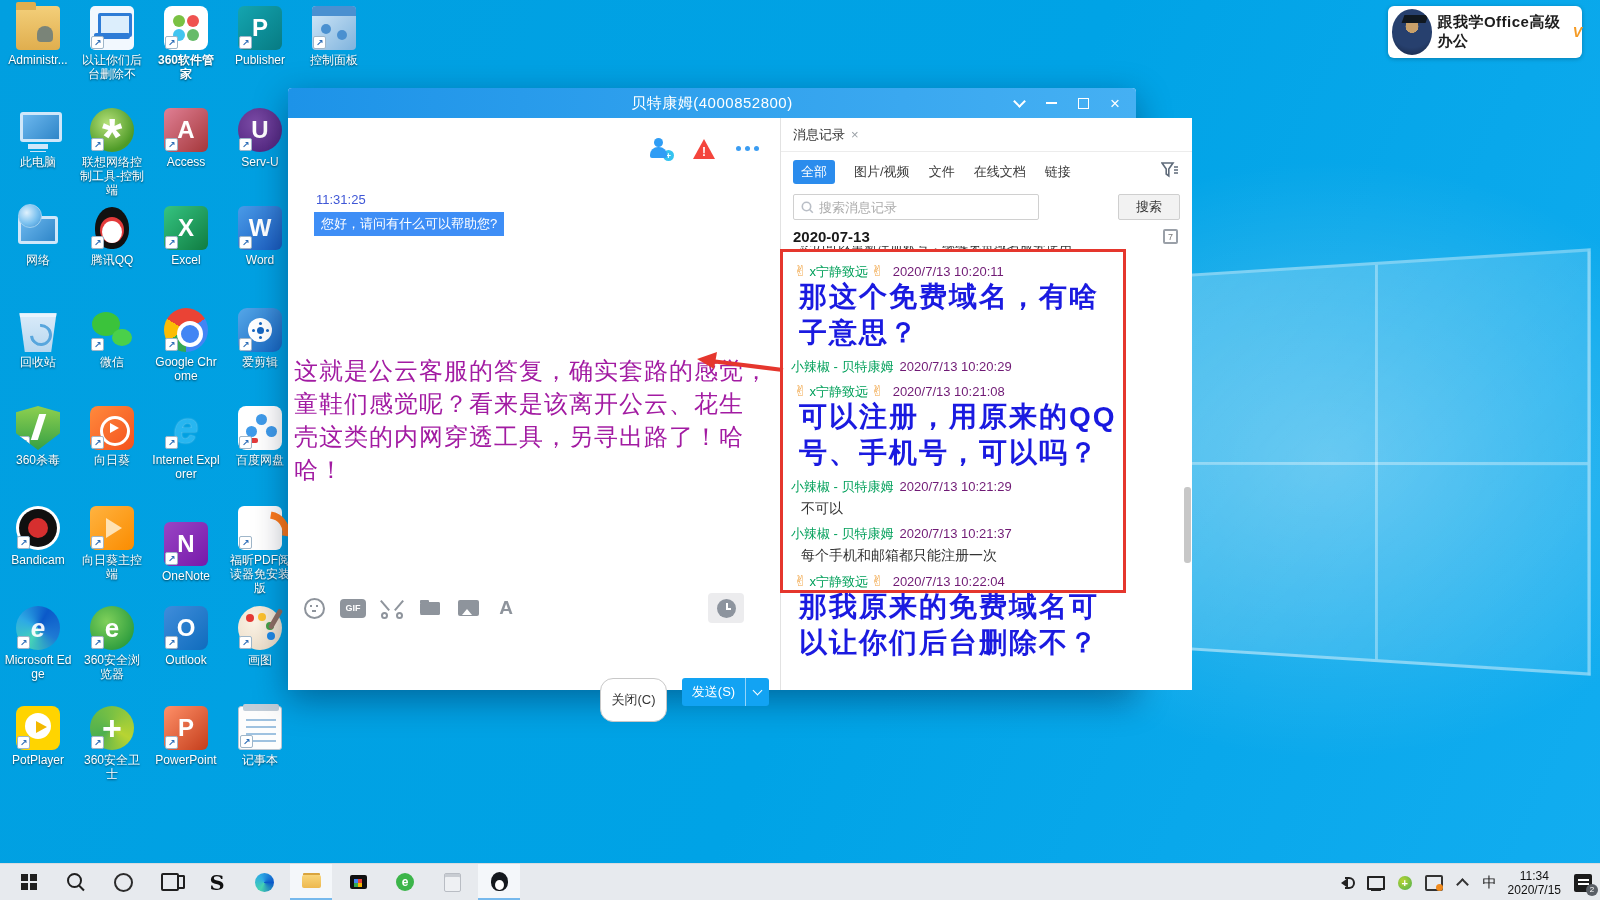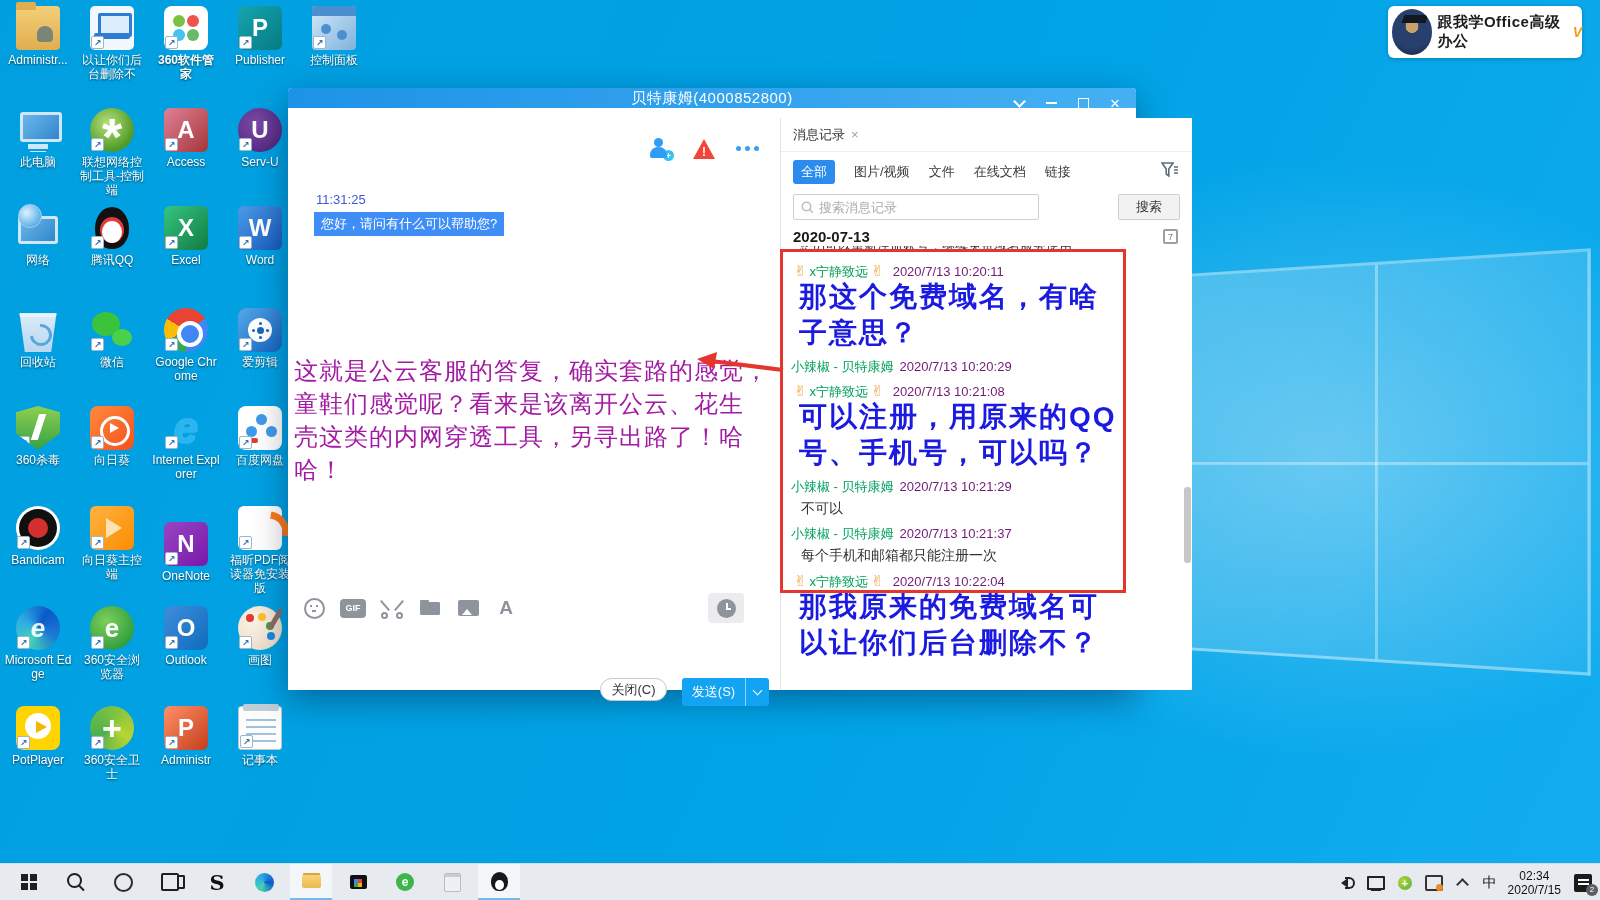--- a/index.html
+++ b/index.html
@@ -110,21 +110,21 @@
      display:flex;align-items:center;box-shadow:0 1px 4px rgba(0,0,0,.25)}
   #brand .ava{width:46px;height:46px;margin-left:4px;border-radius:50%;position:relative;overflow:hidden;
      background:radial-gradient(circle at 50% 38%,#c8a06a 0 18%,#27406e 19% 60%,#16233f 100%)}
   #brand .ava::before{content:"";position:absolute;left:11px;top:6px;width:24px;height:8px;background:#101820;transform:skewX(-20deg)}
   #brand .txt{font-size:15px;font-weight:bold;color:#1c1c1c;margin-left:5px;letter-spacing:.5px}
   #brand .v{color:#f59a23;font-weight:bold;font-style:italic;font-size:14px}
 
   
   #win{position:absolute;left:288px;top:88px;width:848px;height:602px;background:#fff;z-index:5;
      border-radius:4px 4px 0 0;box-shadow:0 10px 34px rgba(0,10,40,.38)}
-  #titlebar{position:absolute;left:0;top:0;right:0;height:20px;border-radius:4px 4px 0 0;
+  #titlebar{position:absolute;left:0;top:0;right:0;height:30px;border-radius:4px 4px 0 0;
      background:linear-gradient(90deg,#1d93e8,#45b0f3);display:flex;align-items:center;justify-content:center}
   #title{color:#fff;font-size:15px;letter-spacing:.5px}
   #wcontrols{position:absolute;right:8px;top:0;height:30px;display:flex;align-items:center;gap:6px}
   .wc{width:26px;height:24px;display:flex;align-items:center;justify-content:center;color:#fff;cursor:pointer}
   .wc-chevron-down::before{content:"";width:7px;height:7px;border-right:2px solid #fff;border-bottom:2px solid #fff;transform:rotate(45deg);margin-top:-3px}
   .wc-minimize::before{content:"";width:11px;height:2px;background:#fff}
   .wc-maximize::before{content:"";width:9px;height:9px;border:1.5px solid #fff}
   .wc-close::before{content:"\00D7";font-size:17px;line-height:17px}
 
   
@@ -157,21 +157,21 @@
   .cti-file::before{content:"";width:20px;height:13px;background:#8e949c;border-radius:2px;box-shadow:-6px -3px 0 -2px #8e949c inset}
   .cti-file::after{content:"";position:absolute;left:2px;top:4px;width:9px;height:3px;background:#8e949c;border-radius:1px 1px 0 0}
   .cti-image::before{content:"";width:21px;height:16px;background:#8e949c;border-radius:2px}
   .cti-image::after{content:"";position:absolute;left:6px;bottom:5px;border-left:5px solid transparent;border-right:5px solid transparent;border-bottom:6px solid #fff}
   .cti-font::before{content:"A";font-size:19px;font-weight:bold;color:#8e949c}
   #hist-btn{position:absolute;right:36px;top:475px;width:36px;height:30px;background:#ececee;border-radius:4px;display:flex;align-items:center;justify-content:center;cursor:pointer}
   #hist-btn .clk{position:relative;width:19px;height:19px;border-radius:50%;background:#8d949e}
   #hist-btn .clk::before{content:"";position:absolute;left:9px;top:4px;width:2px;height:6px;background:#fff}
   #hist-btn .clk::after{content:"";position:absolute;left:9px;top:9px;width:5px;height:2px;background:#fff}
   #btns{position:absolute;left:0;right:0;top:560px;height:30px}
-  #btn-close{position:absolute;left:312px;width:67px;height:23px;background:#fff;border:1px solid #c8c8c8;border-radius:13px;
+  #btn-close{position:absolute;left:312px;width:67px;height:44px;background:#fff;border:1px solid #c8c8c8;border-radius:13px;
      font-size:13px;color:#333;display:flex;align-items:center;justify-content:center;cursor:pointer}
   #btn-send{position:absolute;left:394px;width:87px;height:28px;background:#12a3f3;border-radius:3px;color:#fff;font-size:13px;display:flex;cursor:pointer}
   #btn-send .lab{flex:1;display:flex;align-items:center;justify-content:center}
   #btn-send .chev{width:24px;border-left:1px solid rgba(255,255,255,.55);display:flex;align-items:center;justify-content:center}
   #btn-send .chev::before{content:"";width:6px;height:6px;border-right:1.5px solid #fff;border-bottom:1.5px solid #fff;transform:rotate(45deg);margin-top:-3px}
 
   
   #panel{position:absolute;left:492px;top:30px;width:412px;bottom:0;background:#fff;border-left:1px solid #e2e2e2}
   #ptabbar{position:absolute;left:0;right:0;top:0;height:34px;border-bottom:1px solid #ececec;display:flex;align-items:center}
   #ptab{margin-left:12px;font-size:13px;color:#333}
@@ -383,21 +383,21 @@
     <div class="dicon" style="left: 152px; top: 606px;">
       <div class="g i-outlook letter" data-letter="O">
         <span class="sc"></span>
       </div>
       <div class="lbl">Outlook</div>
     </div>
     <div class="dicon" style="left: 152px; top: 706px;">
       <div class="g i-ppt letter" data-letter="P">
         <span class="sc"></span>
       </div>
-      <div class="lbl">Administr</div>
+      <div class="lbl">PowerPoint</div>
     </div>
     <div class="dicon" style="left: 226px; top: 6px;">
       <div class="g i-publisher letter" data-letter="P">
         <span class="sc"></span>
       </div>
       <div class="lbl">Publisher</div>
     </div>
     <div class="dicon" style="left: 226px; top: 108px;">
       <div class="g i-servu letter" data-letter="U">
         <span class="sc"></span>
@@ -571,20 +571,20 @@
       <div class="tbi tbi-qq active" style="left: 478px;"></div>
     </div>
   <div id="tray">
     <div class="tr tr-volume"></div>
       <div class="tr tr-network"></div>
       <div class="tr tr-guard"></div>
       <div class="tr tr-remote"></div>
       <div class="tr tr-chevron-up"></div>
       <span id="ime">中</span>
     <div id="clock">
-      <div>02:34</div>
+      <div>11:34</div>
       <div>2020/7/15</div>
     </div>
     <div id="notif">
       <span class="badge">2</span>
     </div>
   </div>
 </div>
 
 </body></html>

